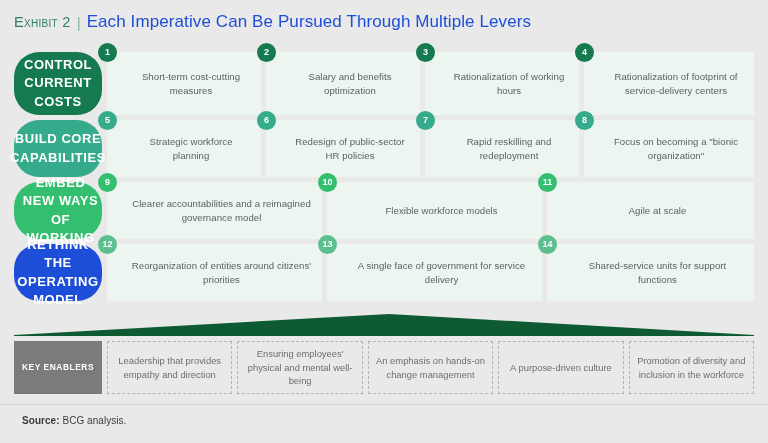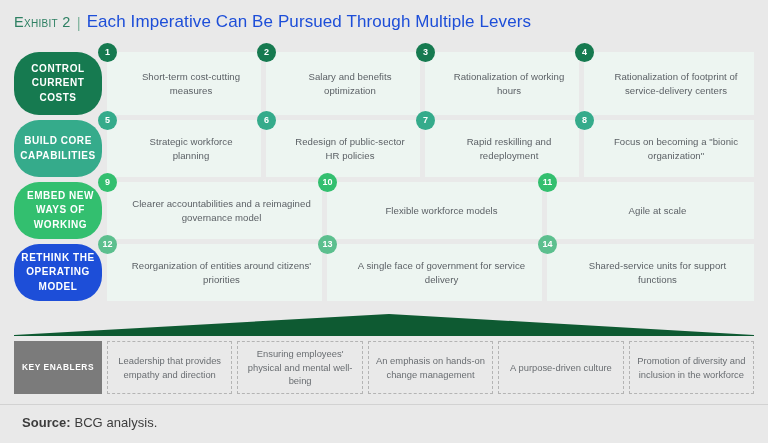--- a/index.html
+++ b/index.html
@@ -55,21 +55,21 @@
     margin-bottom: 5px;
   }
   .cat {
     width: 88px;
     flex: 0 0 88px;
     display: flex;
     align-items: center;
     justify-content: center;
     text-align: center;
     color: #ffffff;
-    font-size: 10px;
+    font-size: 13px;
     font-weight: bold;
     letter-spacing: 0.55px;
     line-height: 1.42;
     padding: 4px 3px;
     border-radius: 25px;
   }
   .levers {
     display: flex;
     flex: 1 1 auto;
     margin-left: 5px;
@@ -168,21 +168,21 @@
   
   .footer-rule {
     position: absolute;
     left: 0; top: 404px;
     width: 768px; height: 1px;
     background: #d2d2d2;
   }
   .source {
     position: absolute;
     left: 22px; top: 415px;
-    font-size: 13px;
+    font-size: 10px;
     color: #3c3c3c;
     letter-spacing: 0.05px;
   }
   .source b { font-weight: bold; }
 </style>
 </head>
 <body>
 
 <div class="exhibit">
 

